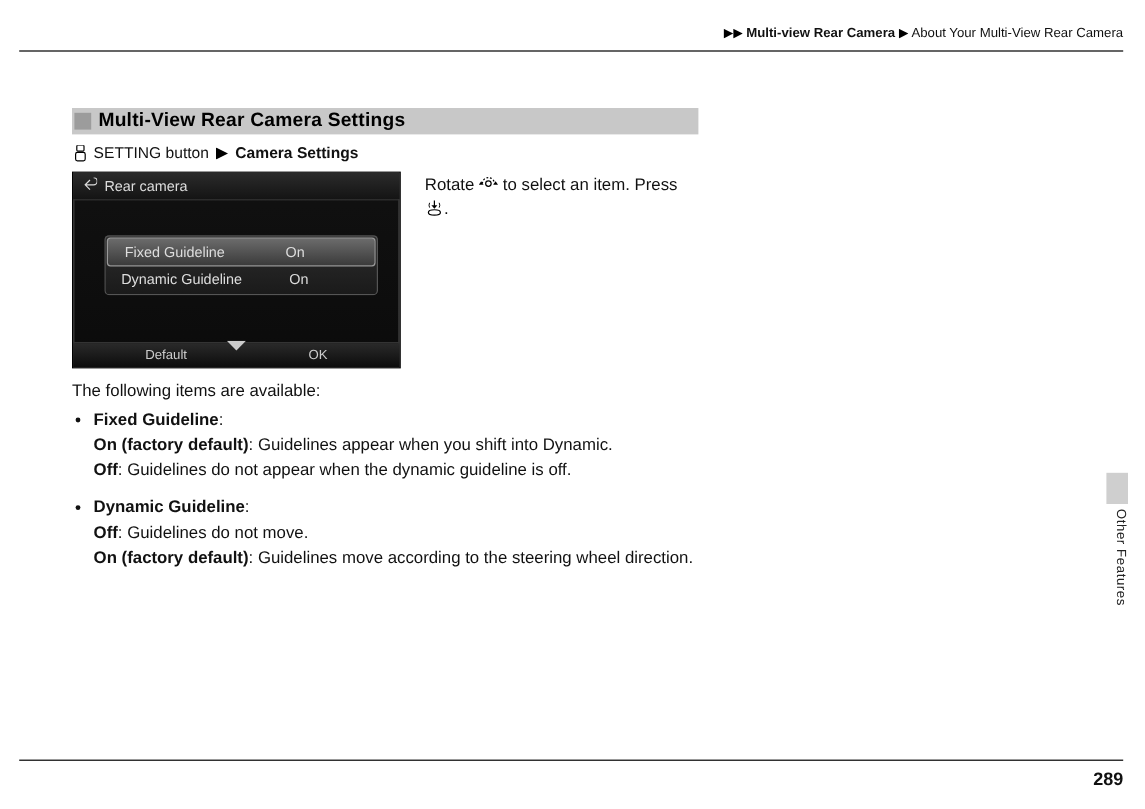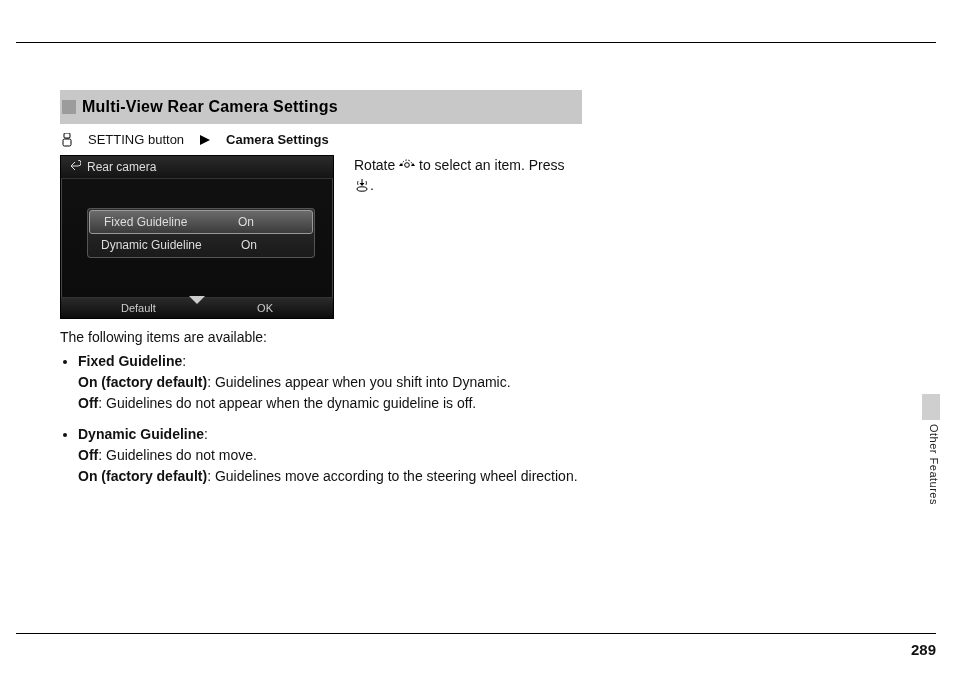--- a/index.html
+++ b/index.html
@@ -43,21 +43,21 @@
   .content {
     position: absolute;
     top: 90px;
     left: 60px;
     width: 820px;
   }
   .section-title {
     display: flex;
     align-items: center;
     background: #c8c8c8;
-    height: 34px;
+    height: 22px;
     width: 520px;
     padding-left: 2px;
   }
   .section-title .square {
     width: 14px;
     height: 14px;
     background: #9c9c9c;
     margin-right: 6px;
     flex: 0 0 14px;
   }
@@ -65,21 +65,21 @@
     font-size: 16px;
     font-weight: 700;
     color: #000;
     letter-spacing: 0.2px;
   }
   .nav-line {
     margin-top: 8px;
     font-size: 13px;
     display: flex;
     align-items: center;
-    gap: 14px;
+    gap: 4px;
   }
   .nav-line .icon-slot {
     display: inline-flex;
     width: 14px;
     height: 14px;
     align-items: center;
     justify-content: center;
   }
   .nav-line .bold { font-weight: 700; }
   .cols {
@@ -215,20 +215,38 @@
     right: 18px;
     font-size: 15px;
     font-weight: 700;
   }
 </style>
 </head>
 <body>
 
 <div class="page">
 
+  <div class="breadcrumb">
+    <span class="tri">
+      <svg width="8" height="8">
+          <polygon points="0,0 8,4 0,8" fill="#000"></polygon>
+        </svg>
+    </span><span class="tri">
+      <svg width="8" height="8">
+          <polygon points="0,0 8,4 0,8" fill="#000"></polygon>
+        </svg>
+    </span>
+    <span class="strong">Multi-view Rear Camera</span>
+    <span class="tri">
+      <svg width="8" height="8">
+          <polygon points="0,0 8,4 0,8" fill="#000"></polygon>
+        </svg>
+    </span>
+    <span>About Your Multi-View Rear Camera</span>
+  </div>
 
   <div class="hr-top"></div>
 
   <div class="content">
 
     <div class="section-title">
       <span class="square"></span>
       <span class="txt">Multi-View Rear Camera Settings</span>
     </div>
 

